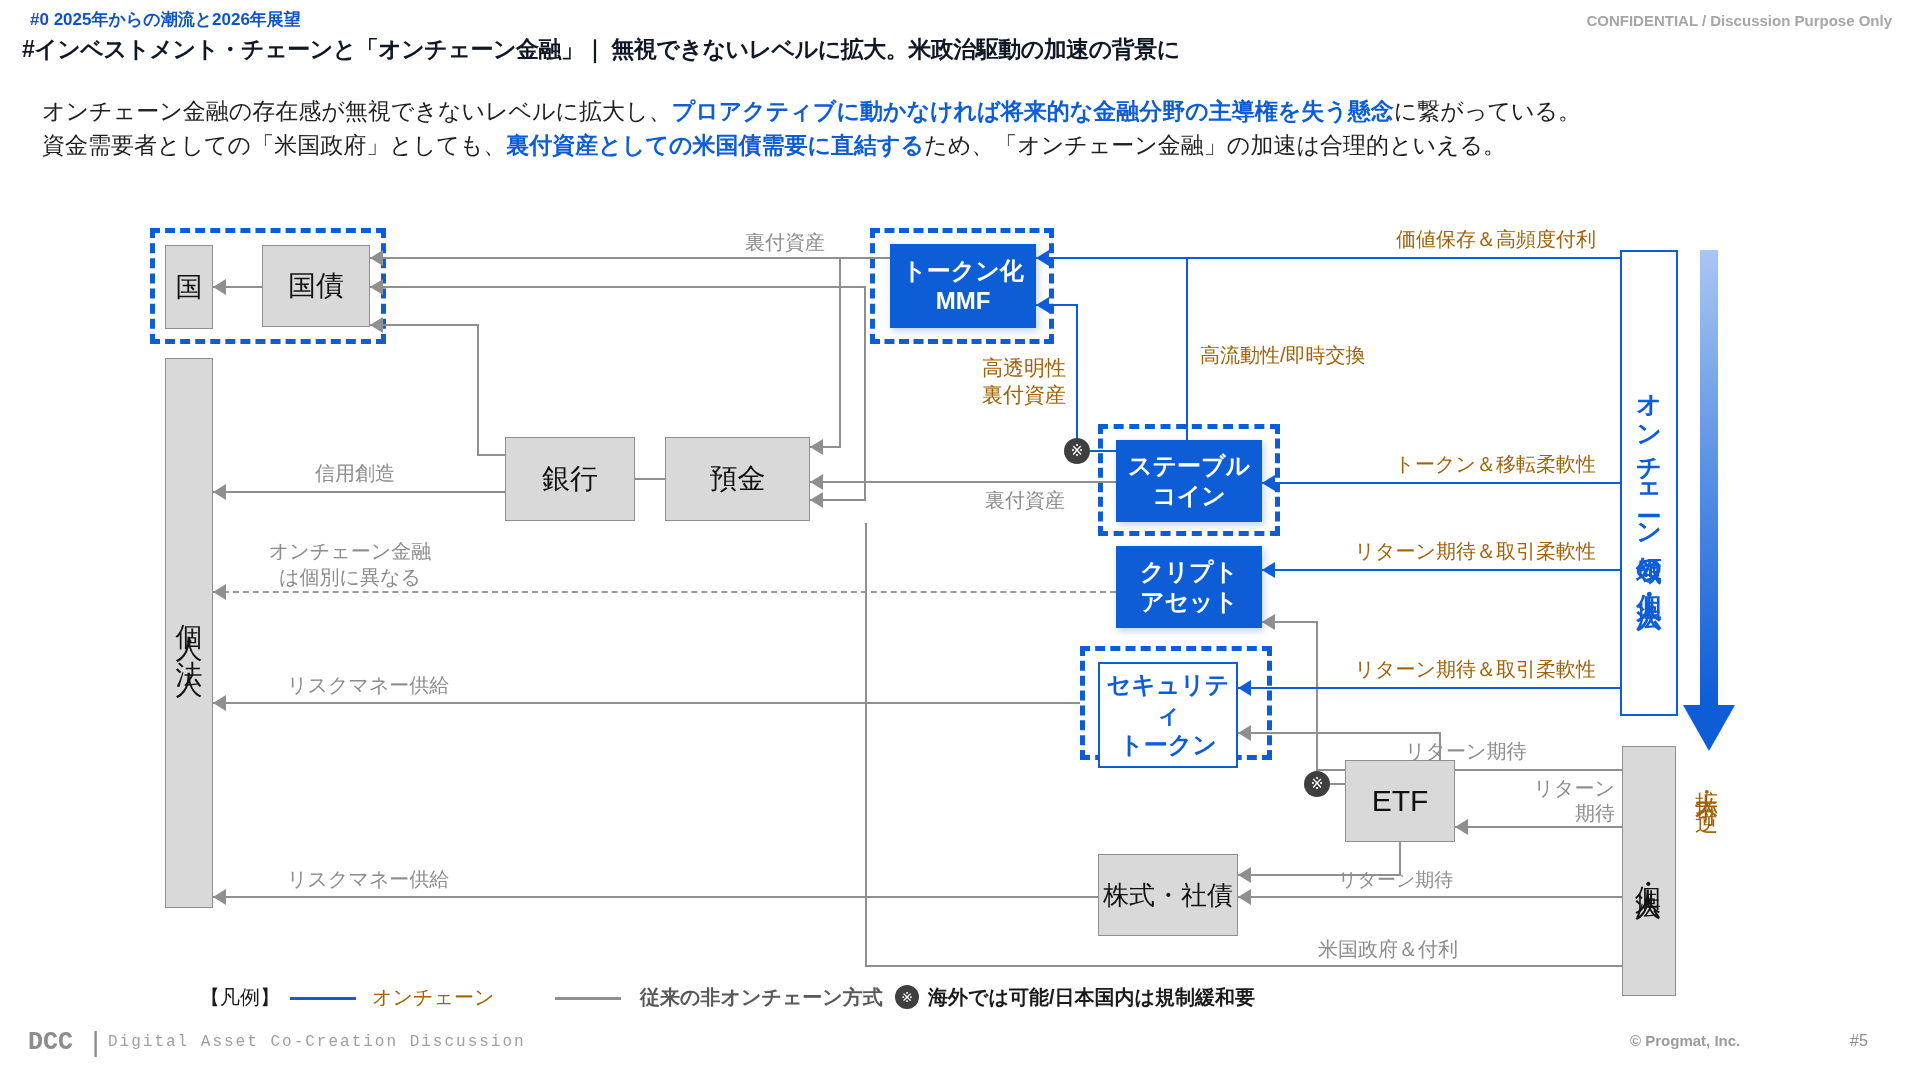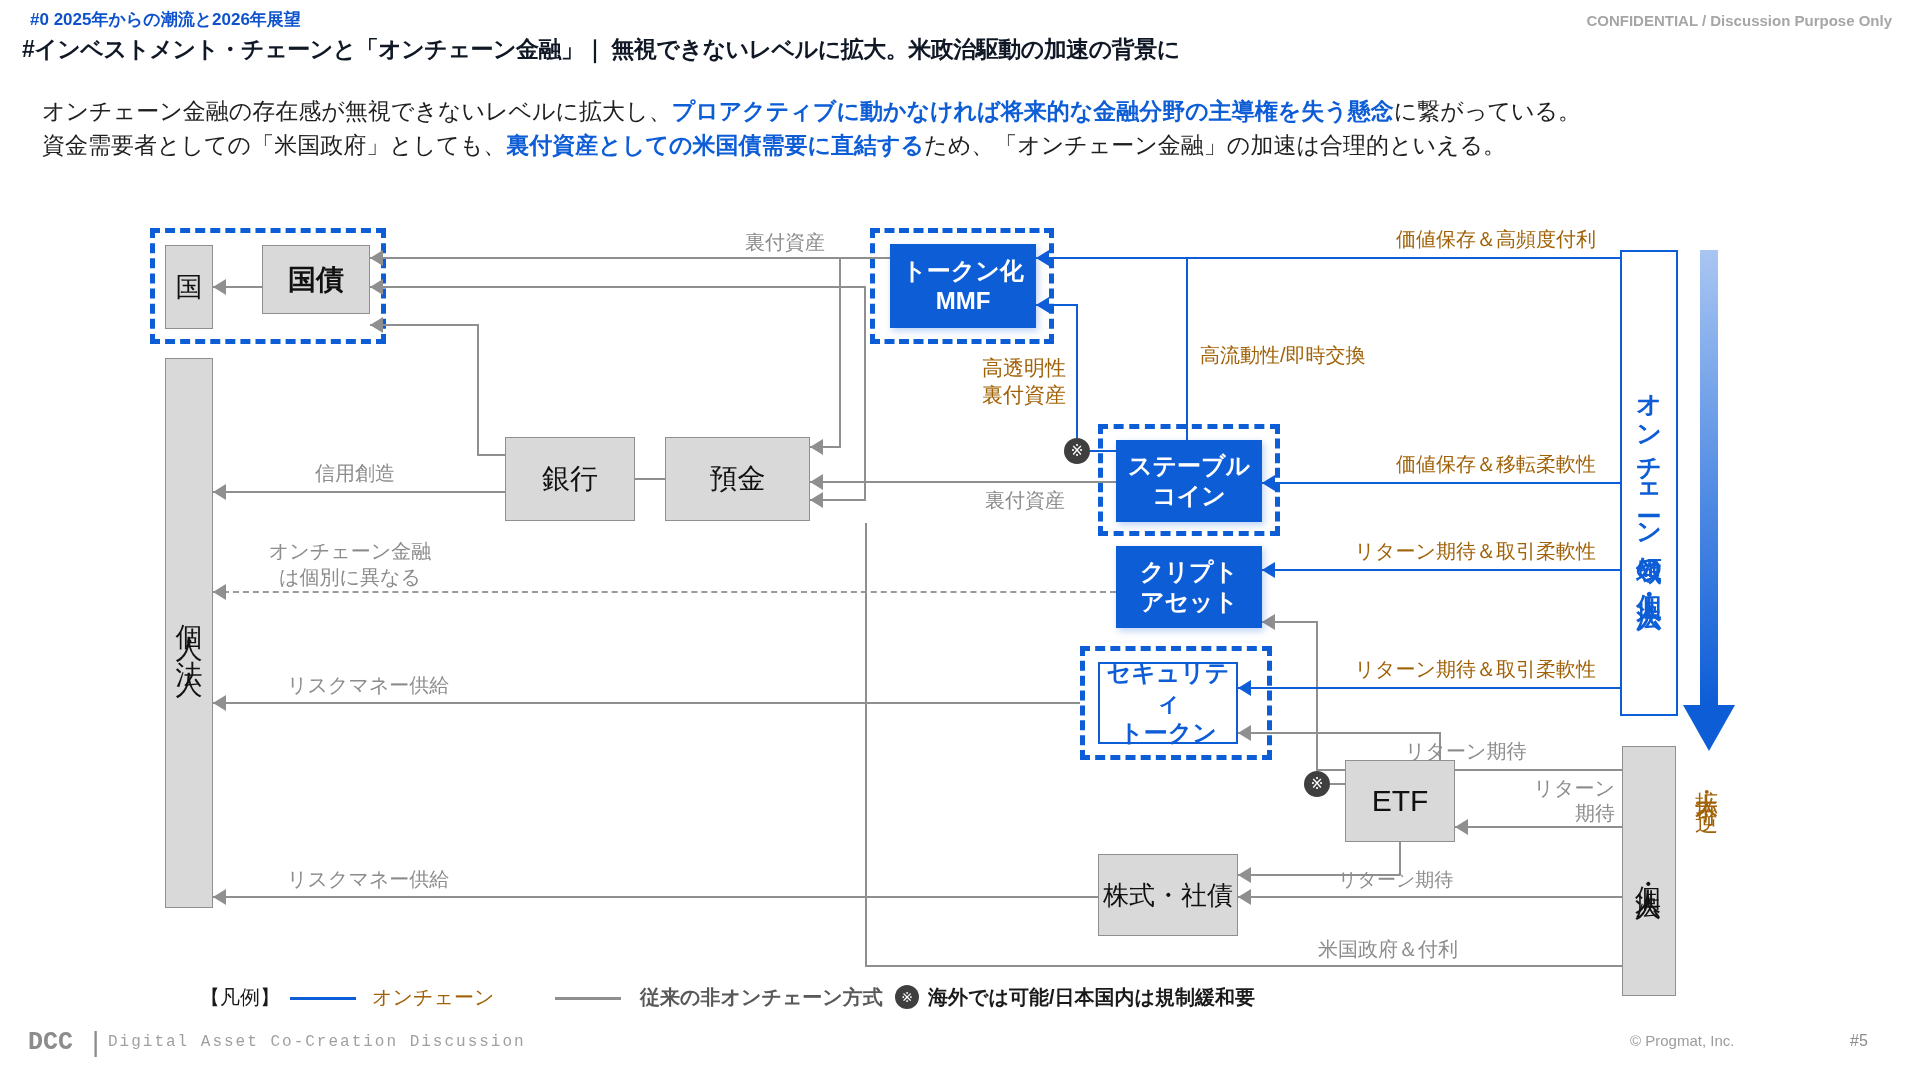--- a/index.html
+++ b/index.html
@@ -121,35 +121,35 @@
 <div class="hlb" style="left:1262px;top:569px;width:358px;"></div>
 <div class="alb" style="left:1262px;top:562px;"></div>
 <div class="hlb" style="left:1238px;top:687px;width:382px;"></div>
 <div class="alb" style="left:1238px;top:680px;"></div>
 <div class="hlb" style="left:1036px;top:304px;width:42px;"></div>
 <div class="alb" style="left:1036px;top:297px;"></div>
 <div class="vlb" style="left:1076px;top:304px;height:134px;"></div>
 <div class="hlb" style="left:1090px;top:450px;width:26px;"></div>
 
 <div class="b" style="left:165px;top:245px;width:48px;height:84px;font-size:27px;">国</div>
-<div class="b" style="left:262px;top:245px;width:108px;height:69px;font-weight:bold;">国債</div>
+<div class="b" style="left:262px;top:245px;width:108px;height:82px;">国債</div>
 <div class="b vt" style="left:165px;top:358px;width:48px;height:550px;font-size:27px;letter-spacing:12px;">個人・法人</div>
 <div class="b" style="left:505px;top:437px;width:130px;height:84px;">銀行</div>
 <div class="b" style="left:665px;top:437px;width:145px;height:84px;">預金</div>
 
 <div class="bb" style="left:890px;top:244px;width:146px;height:84px;">
     <span><span>トークン化</span><br><span>MMF</span></span>
   </div>
 <div class="bb" style="left:1116px;top:440px;width:146px;height:82px;">
     <span><span>ステーブル</span><br><span>コイン</span></span>
   </div>
 <div class="bb" style="left:1116px;top:546px;width:146px;height:82px;">
     <span><span>クリプト</span><br><span>アセット</span></span>
   </div>
-<div class="bw" style="left:1098px;top:662px;width:140px;height:82px;">
+<div class="bw" style="left:1098px;top:662px;width:140px;height:106px;">
     <span><span>セキュリティ</span><br><span>トークン</span></span>
   </div>
 
 <div class="b" style="left:1345px;top:760px;width:110px;height:82px;font-size:30px;">ETF</div>
 <div class="b" style="left:1098px;top:854px;width:140px;height:82px;font-size:26px;">株式・社債</div>
 <div class="b vt" style="left:1622px;top:746px;width:54px;height:250px;font-size:26px;letter-spacing:2px;">個人・法人</div>
 
 <div class="bw vt" style="left:1620px;top:250px;width:58px;height:466px;font-size:25px;line-height:1;letter-spacing:3px;">オンチェーン領域の個人・法人</div>
 <div class="bar"></div>
 <div class="bararrow"></div>
@@ -161,34 +161,34 @@
 <div class="lg" style="left:745px;top:229px;">裏付資産</div>
 <div class="lg" style="left:985px;top:487px;">裏付資産</div>
 <div class="lg" style="left:315px;top:460px;">信用創造</div>
 <div class="lg ctr" style="left:260px;top:538px;width:180px;white-space:normal;line-height:26px;"><span>オンチェーン金融</span><br><span>は個別に異なる</span></div>
 <div class="lg" style="left:287px;top:672px;">リスクマネー供給</div>
 <div class="lg" style="left:287px;top:866px;">リスクマネー供給</div>
 
 <div class="lb ctr" style="left:968px;top:354px;width:112px;white-space:normal;line-height:27px;font-size:21px;"><span>高透明性</span><br><span>裏付資産</span></div>
 <div class="lb" style="left:1200px;top:342px;">高流動性/即時交換</div>
 <div class="lb ra" style="left:1240px;top:226px;width:356px;">価値保存＆高頻度付利</div>
-<div class="lb ra" style="left:1240px;top:451px;width:356px;">価値保存＆移転柔軟性</div>
+<div class="lb ra" style="left:1240px;top:451px;width:356px;">トークン＆移転柔軟性</div>
 <div class="lb ra" style="left:1240px;top:538px;width:356px;">リターン期待＆取引柔軟性</div>
 <div class="lb ra" style="left:1240px;top:656px;width:356px;">リターン期待＆取引柔軟性</div>
 
 <div class="lg" style="left:1405px;top:738px;">リターン期待</div>
 <div class="lg ctr" style="left:1510px;top:776px;width:105px;white-space:normal;line-height:25px;text-align:right;"><span>リターン</span><br><span>期待</span></div>
 <div class="lg" style="left:1338px;top:867px;font-size:19px;">リターン期待</div>
 <div class="lg" style="left:1318px;top:936px;">米国政府＆付利</div>
 
 <div class="abs" style="left:200px;top:984px;font-size:20px;color:#1a1a1a;">【凡例】</div>
 <div class="legend-line" style="left:290px;width:66px;background:#0d5dd7;"></div>
 <div class="lb" style="left:372px;top:984px;">オンチェーン</div>
 <div class="legend-line" style="left:555px;width:66px;background:#8f8f8f;"></div>
 <div class="abs" style="left:640px;top:984px;font-size:20px;color:#595959;font-weight:bold;">従来の非オンチェーン方式</div>
 <div class="nc" style="left:895px;top:985px;width:24px;height:24px;font-size:14px;">※</div>
 <div class="abs" style="left:928px;top:984px;font-size:20px;color:#1a1a1a;font-weight:bold;">海外では可能/日本国内は規制緩和要</div>
 
 <div class="foot mono" style="left:28px;top:1028px;font-size:25px;font-weight:bold;color:#8c8c8c;">DCC</div>
 <div class="foot" style="left:92px;top:1026px;font-size:28px;color:#8c8c8c;">|</div>
 <div class="foot mono" style="left:108px;top:1033px;font-size:16px;letter-spacing:2px;color:#a0a0a0;">Digital Asset Co-Creation Discussion</div>
-<div class="foot" style="left:1630px;top:1032px;font-size:15px;">© Progmat, Inc.</div>
+<div class="foot" style="left:1630px;top:1032px;font-size:15px;font-weight:bold;">© Progmat, Inc.</div>
 <div class="foot" style="left:1850px;top:1032px;font-size:16px;color:#8c8c8c;">#5</div>
 
 </body></html>

